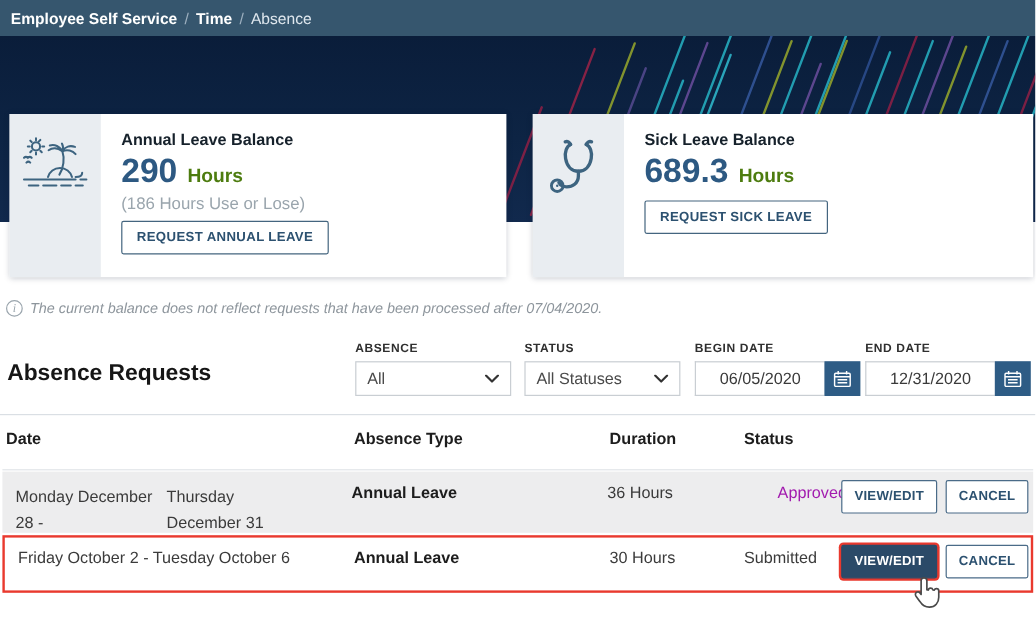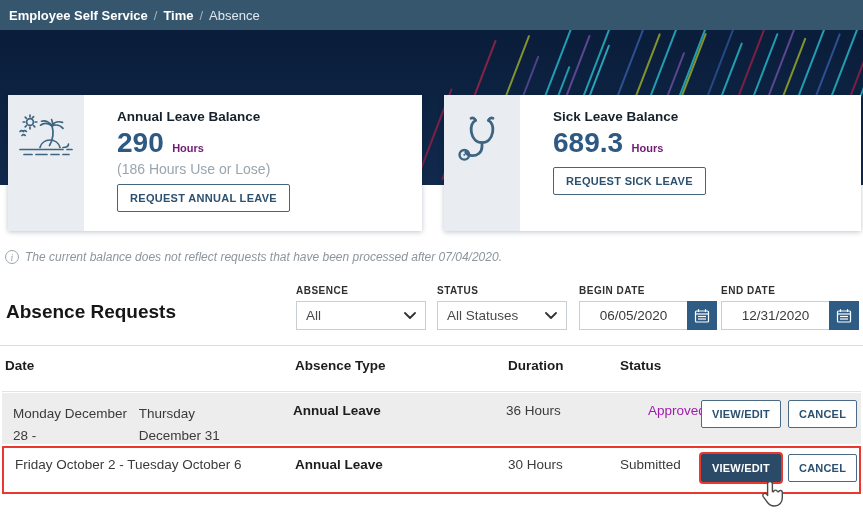--- a/index.html
+++ b/index.html
@@ -28,25 +28,25 @@
     font-size: 11px; font-weight: bold; letter-spacing: .4px; padding: 0 15px;
     cursor: pointer; }
 
   
   .card { position: absolute; top: 95px; height: 136px; background: #fff;
     box-shadow: 0 1px 5px rgba(10,25,50,.25); display: flex; z-index: 2; }
   .card-annual { left: 8px; width: 414px; }
   .card-sick { left: 444px; width: 417px; }
   .card-iconpanel { width: 76px; background: #e9edf1; display: flex;
     align-items: flex-start; justify-content: center; padding-top: 18px; }
-  .card-body { flex: 1; padding: 14px 0 0 17px; margin-left: 16px; }
+  .card-body { flex: 1; padding: 14px 0 0 17px; }
   .card-title { font-size: 13.5px; font-weight: bold; color: #16212b; margin-bottom: 3px; }
   .card-number-line { margin-bottom: 2px; }
   .card-number { font-size: 28px; font-weight: bold; color: #2d5982; }
-  .card-unit { font-size: 11px; font-weight: bold; color: #701a75; margin-left: 4px; }
+  .card-unit { font-size: 16px; font-weight: bold; color: #4d7c0f; margin-left: 4px; }
   .card-note { font-size: 14px; color: #9aa5ad; margin-bottom: 7px; }
   .btn-outline { display: inline-block; background: #fff; border: 1px solid #44657f;
     color: #2c5170; font-family: inherit; font-size: 11px; font-weight: bold;
     letter-spacing: .3px; padding: 7px 12px; border-radius: 2px; cursor: pointer; }
   .card-sick .btn-outline { margin-top: 6px; }
 
   
   .notice { position: absolute; top: 250px; left: 5px; display: flex; align-items: center;
     font-size: 12px; color: #8d959c; font-style: italic; z-index: 2; }
   .info-icon { display: inline-flex; align-items: center; justify-content: center;

